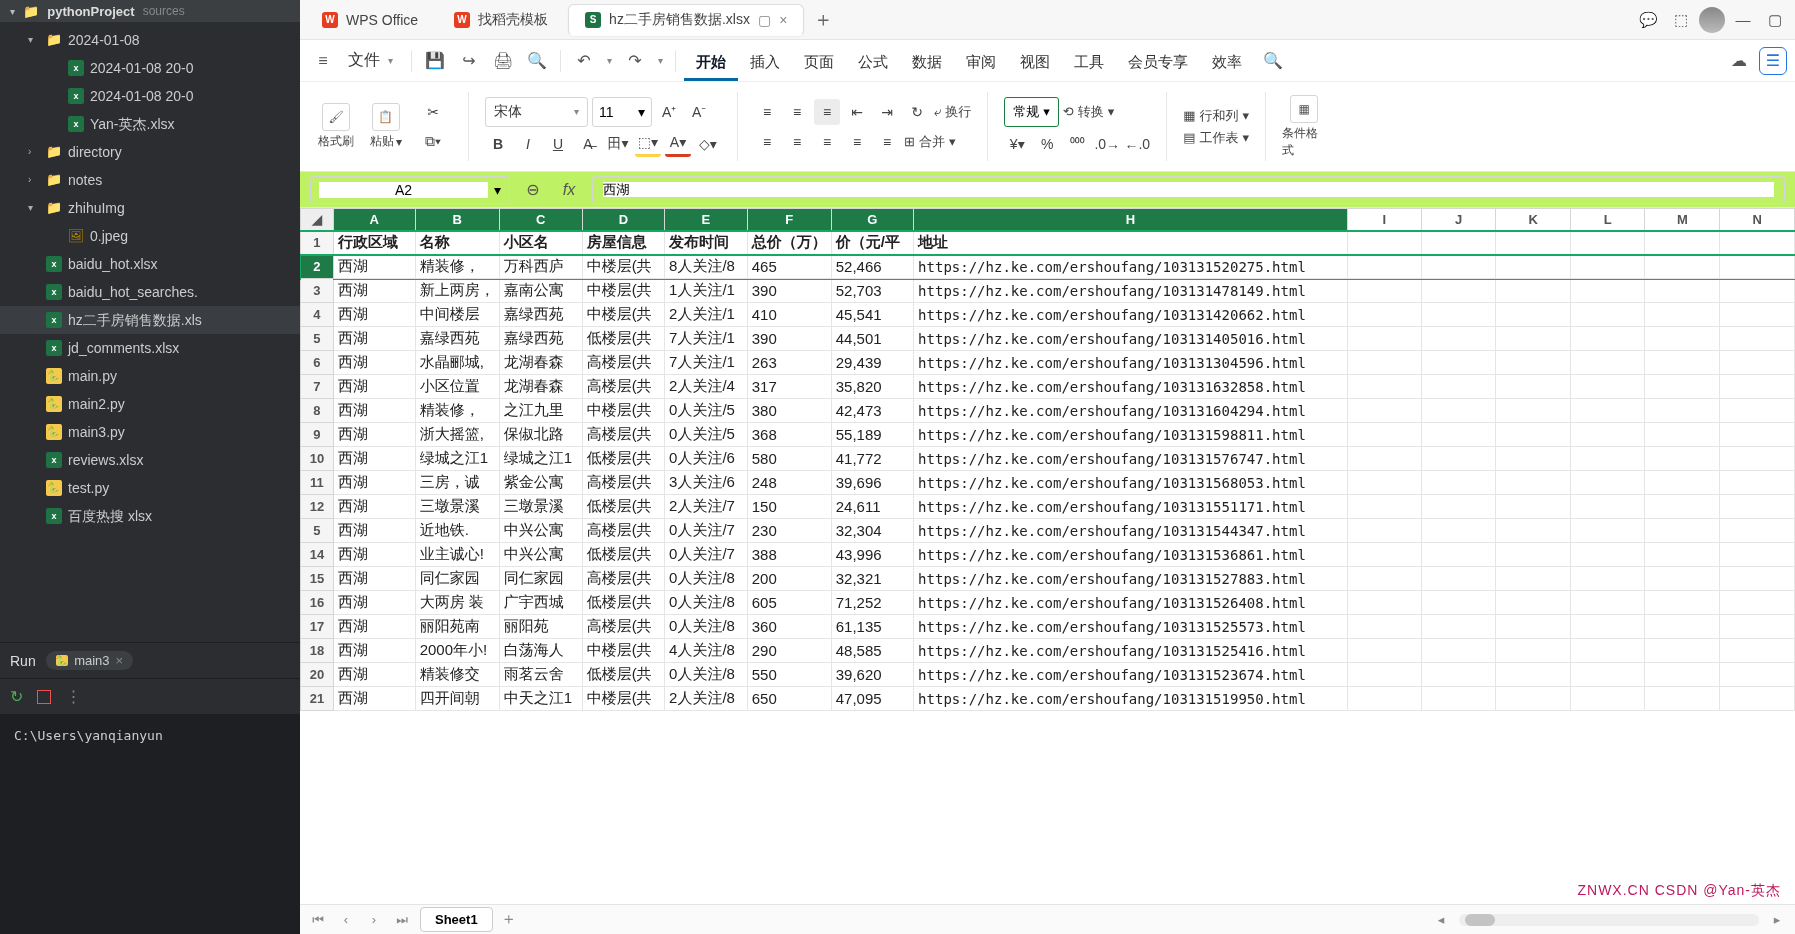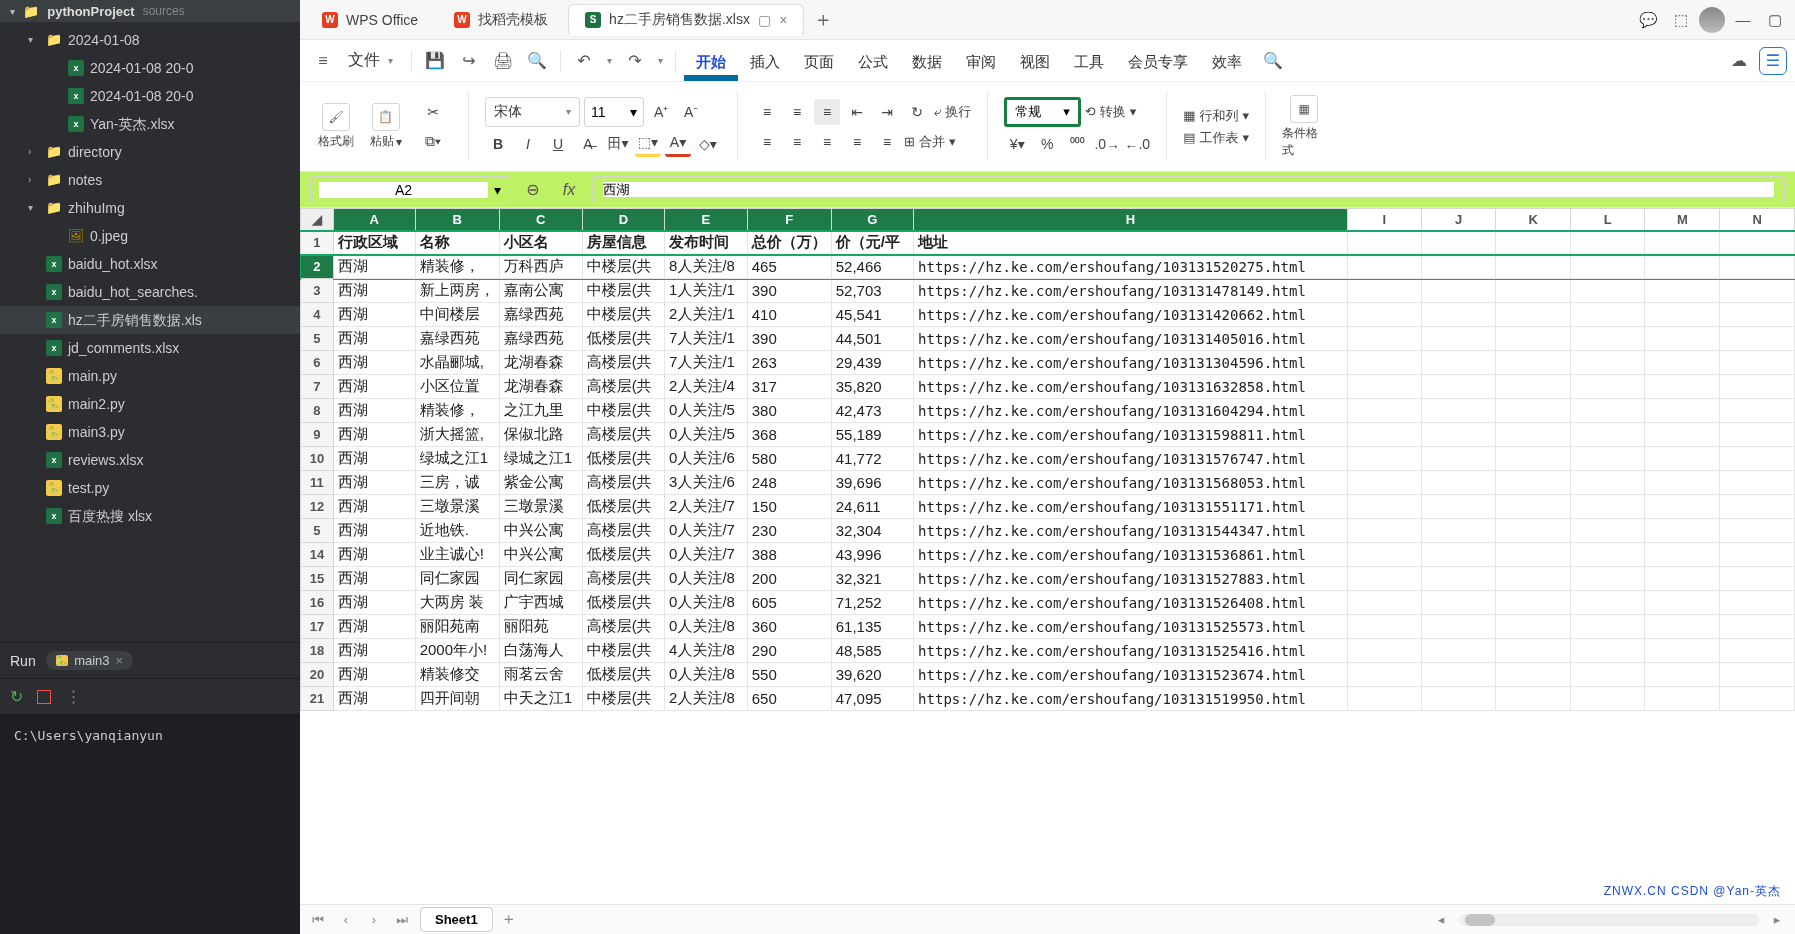--- a/index.html
+++ b/index.html
@@ -48,41 +48,41 @@
 .title-tabs .spacer { flex:1; }
 .title-tabs .winico { width:28px; height:28px; display:flex; align-items:center; justify-content:center; color:#555; font-size:15px;}
 .title-tabs .avatar { width:26px; height:26px; border-radius:50%; background:linear-gradient(#888,#bbb); }
 
 .menubar { height:42px; display:flex; align-items:center; gap:4px; padding:0 8px; background:#fff; border-bottom:1px solid #eee;}
 .menubar .mico { width:30px; height:30px; display:flex; align-items:center; justify-content:center; color:#555; border-radius:4px;}
 .menubar .chev { font-size:10px; color:#888; padding:0 4px;}
 .menubar .file { display:flex; align-items:center; gap:4px; padding:0 6px; color:#333;}
 .menubar .sep { width:1px; height:22px; background:#e5e5e5; margin:0 4px;}
 .menubar .mtab { padding:0 12px; font-size:15px; color:#333; line-height:42px; height:40px;}
-.menubar .mtab.active { color:#1d4ed8; border-bottom:6px solid #0369a1; font-weight:600;}
+.menubar .mtab.active { color:#0f172a; border-bottom:3px solid #0369a1; font-weight:600;}
 .menubar .spacer { flex:1;}
 .menubar .rico { width:32px; height:32px; border-radius:6px; display:flex; align-items:center; justify-content:center; color:#555;}
 .menubar .share { color:#2375e1; border:1px solid #2375e1; border-radius:6px; padding:2px; width:28px; height:28px; }
 
 .ribbon { height:90px; background:#fff; border-bottom:1px solid #e4e4e4; display:flex; align-items:stretch; padding:4px 8px; gap:6px; box-shadow:0 1px 2px rgba(0,0,0,.04);}
 .rgroup { display:flex; flex-direction:column; justify-content:center; gap:4px; padding:0 6px; }
 .rgroup.row { flex-direction:row; align-items:center; gap:6px;}
 .rbtn-big { width:44px; display:flex; flex-direction:column; align-items:center; justify-content:center; gap:2px; font-size:12px; color:#444; }
 .rb-ico { width:28px; height:28px; border:1px solid #d5d5d5; border-radius:3px; display:flex; align-items:center; justify-content:center; color:#555; background:#fff;}
 .rb-label { display:flex; align-items:center; gap:2px;}
 .rrow { display:flex; align-items:center; gap:4px;}
 .ribtn { min-width:26px; height:26px; display:flex; align-items:center; justify-content:center; border-radius:3px; color:#444; font-size:14px;}
 .ribtn.sel { background:#ececec;}
 .rsep { width:1px; background:#e7e7e7; margin:6px 4px;}
-.fontbox { border:1px solid #d5d5d5; border-radius:3px; height:30px; display:flex; align-items:center; padding:0 8px; font-size:14px; color:#333; gap:12px;}
+.fontbox { border:1px solid #d5d5d5; border-radius:3px; height:30px; display:flex; align-items:center; padding:0 8px; font-size:14px; color:#333; gap:20px;}
 .fontbox .fv { min-width:60px;}
 .fontbox .caret { font-size:10px; color:#888;}
 .sizebox { border:1px solid #d5d5d5; border-radius:3px; height:30px; width:60px; display:flex; align-items:center; justify-content:space-between; padding:0 6px; font-size:14px;}
 .rwide { display:flex; align-items:center; gap:4px; font-size:13px; color:#444;}
-.fmtbox { border:3px solid #15803d; border-radius:3px; height:30px; padding:0 8px; display:flex; align-items:center; gap:22px; font-size:13px;}
+.fmtbox { border:1px solid #15803d; border-radius:3px; height:30px; padding:0 8px; display:flex; align-items:center; gap:4px; font-size:13px;}
 
 
 .fxrow { height:36px; display:flex; align-items:center; gap:10px; padding:0 10px; border-bottom:1px solid #e5e5e5; background:#bef264;}
 .namebox { width:200px; height:28px; border:1px solid #d5d5d5; border-radius:3px; display:flex; align-items:center; padding:0 8px; font-size:14px; gap:6px;}
 .namebox input { border:none; outline:none; width:100%; text-align:center; font-size:14px;}
 .fxico { width:26px; height:26px; display:flex; align-items:center; justify-content:center; color:#555;}
 .fxinput { flex:1; height:28px; border:1px solid #d5d5d5; border-radius:3px; display:flex; align-items:center; padding:0 10px; font-size:15px;}
 .fxinput input { border:none; outline:none; width:100%;}
 
 
@@ -110,21 +110,21 @@
 
 .sheetbar { height:30px; border-top:1px solid #e4e4e4; display:flex; align-items:center; gap:8px; padding:0 8px; background:#fafafa; font-size:13px;}
 .sheetbar .nav { width:20px; text-align:center; color:#888;}
 .sheetbar .stab { padding:4px 14px; border-radius:4px; }
 .sheetbar .stab.active { background:#fff; border:1px solid #ccc; font-weight:600;}
 .sheetbar .plus { color:#888; font-size:16px;}
 .sheetbar .spacer { flex:1;}
 .sheetbar .hscroll { width:300px; height:12px; background:#eee; border-radius:6px; position:relative;}
 .sheetbar .hscroll .thumb { position:absolute; left:6px; width:30px; height:12px; background:#c4c4c4; border-radius:6px;}
 
-.watermark { position:absolute; right:14px; bottom:34px; color:#1d4ed8; font-size:12px; font-family:Arial; pointer-events:none; letter-spacing:1px;}
+.watermark { position:absolute; right:14px; bottom:34px; color:#be185d; font-size:14px; font-family:Arial; pointer-events:none; letter-spacing:1px;}
 </style>
 </head>
 <body>
 
 <div class="root">
 
   <div class="ide">
     <div class="ide-top">
       <span class="chev">▾</span>
       <span class="folder">📁</span>

